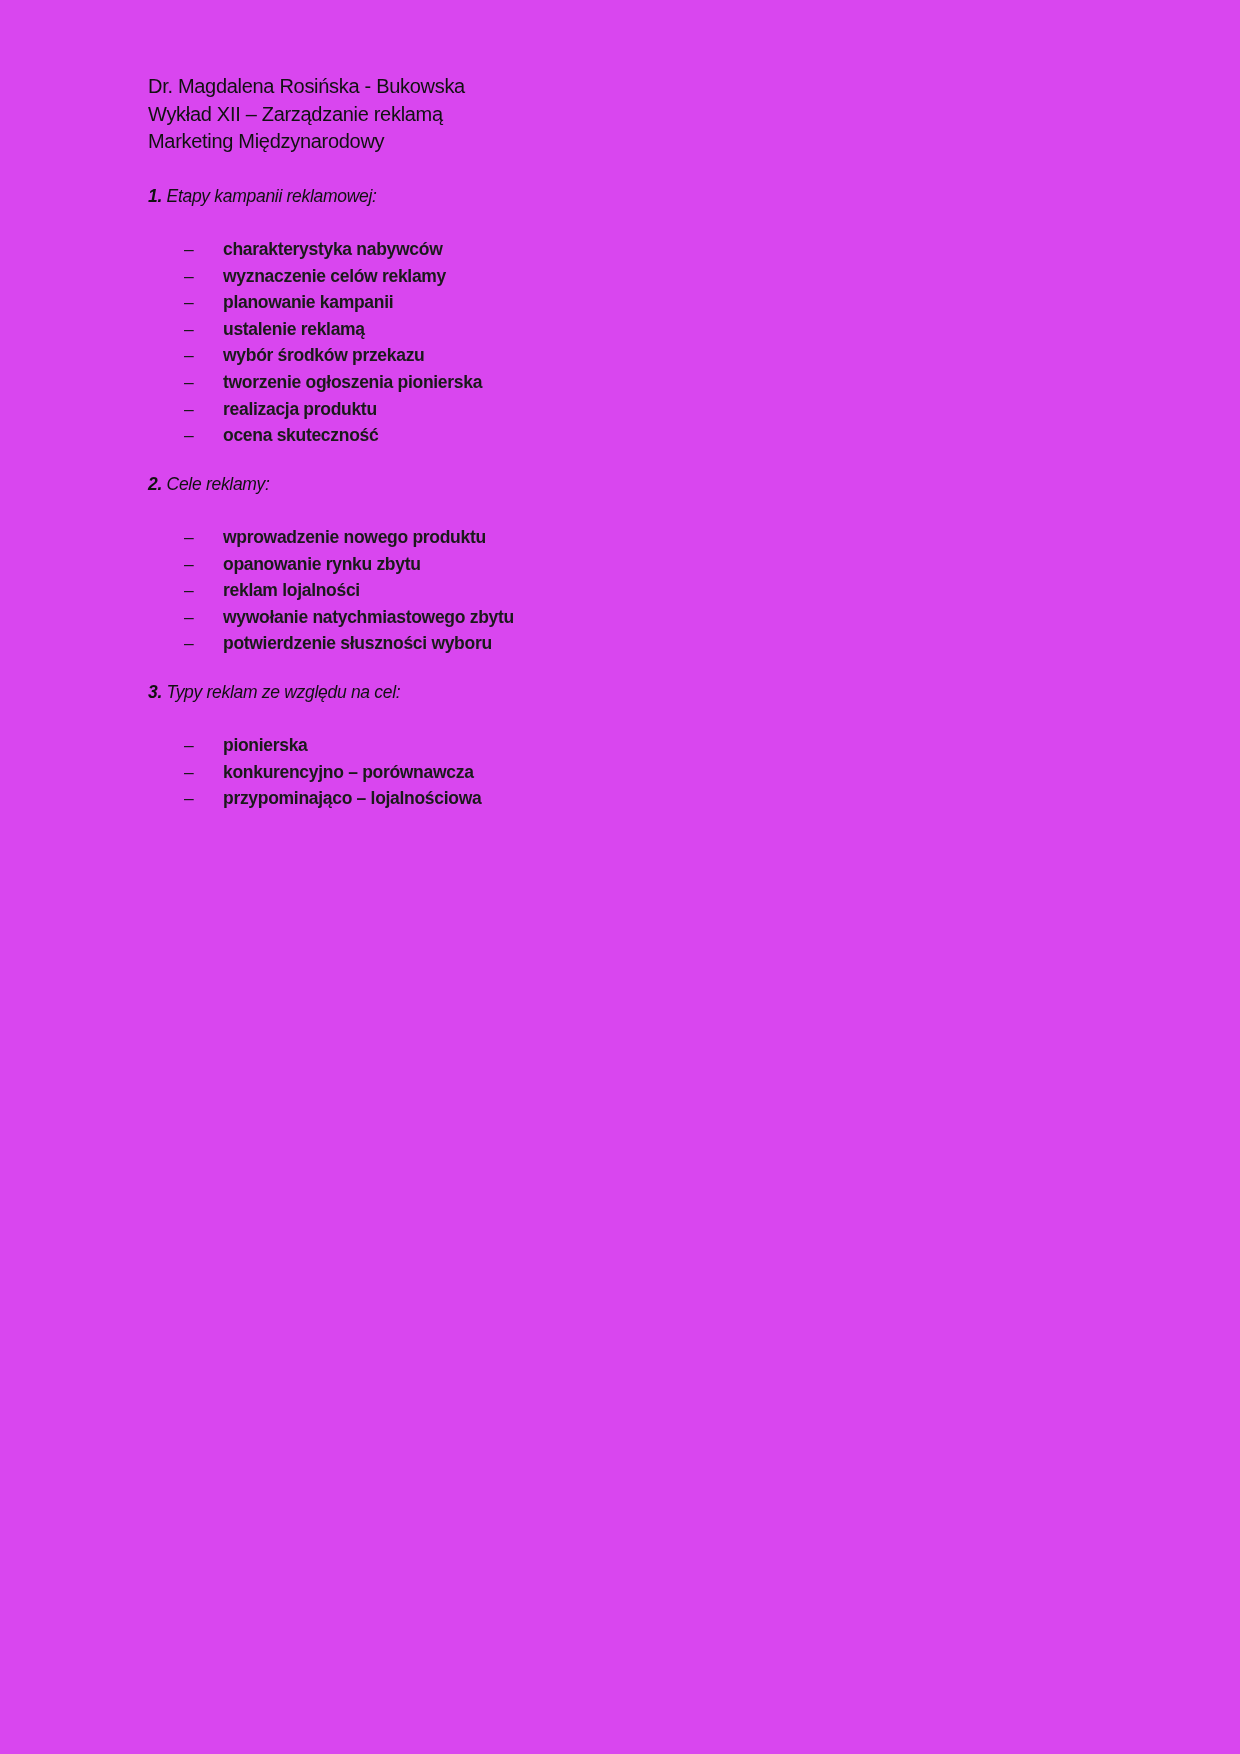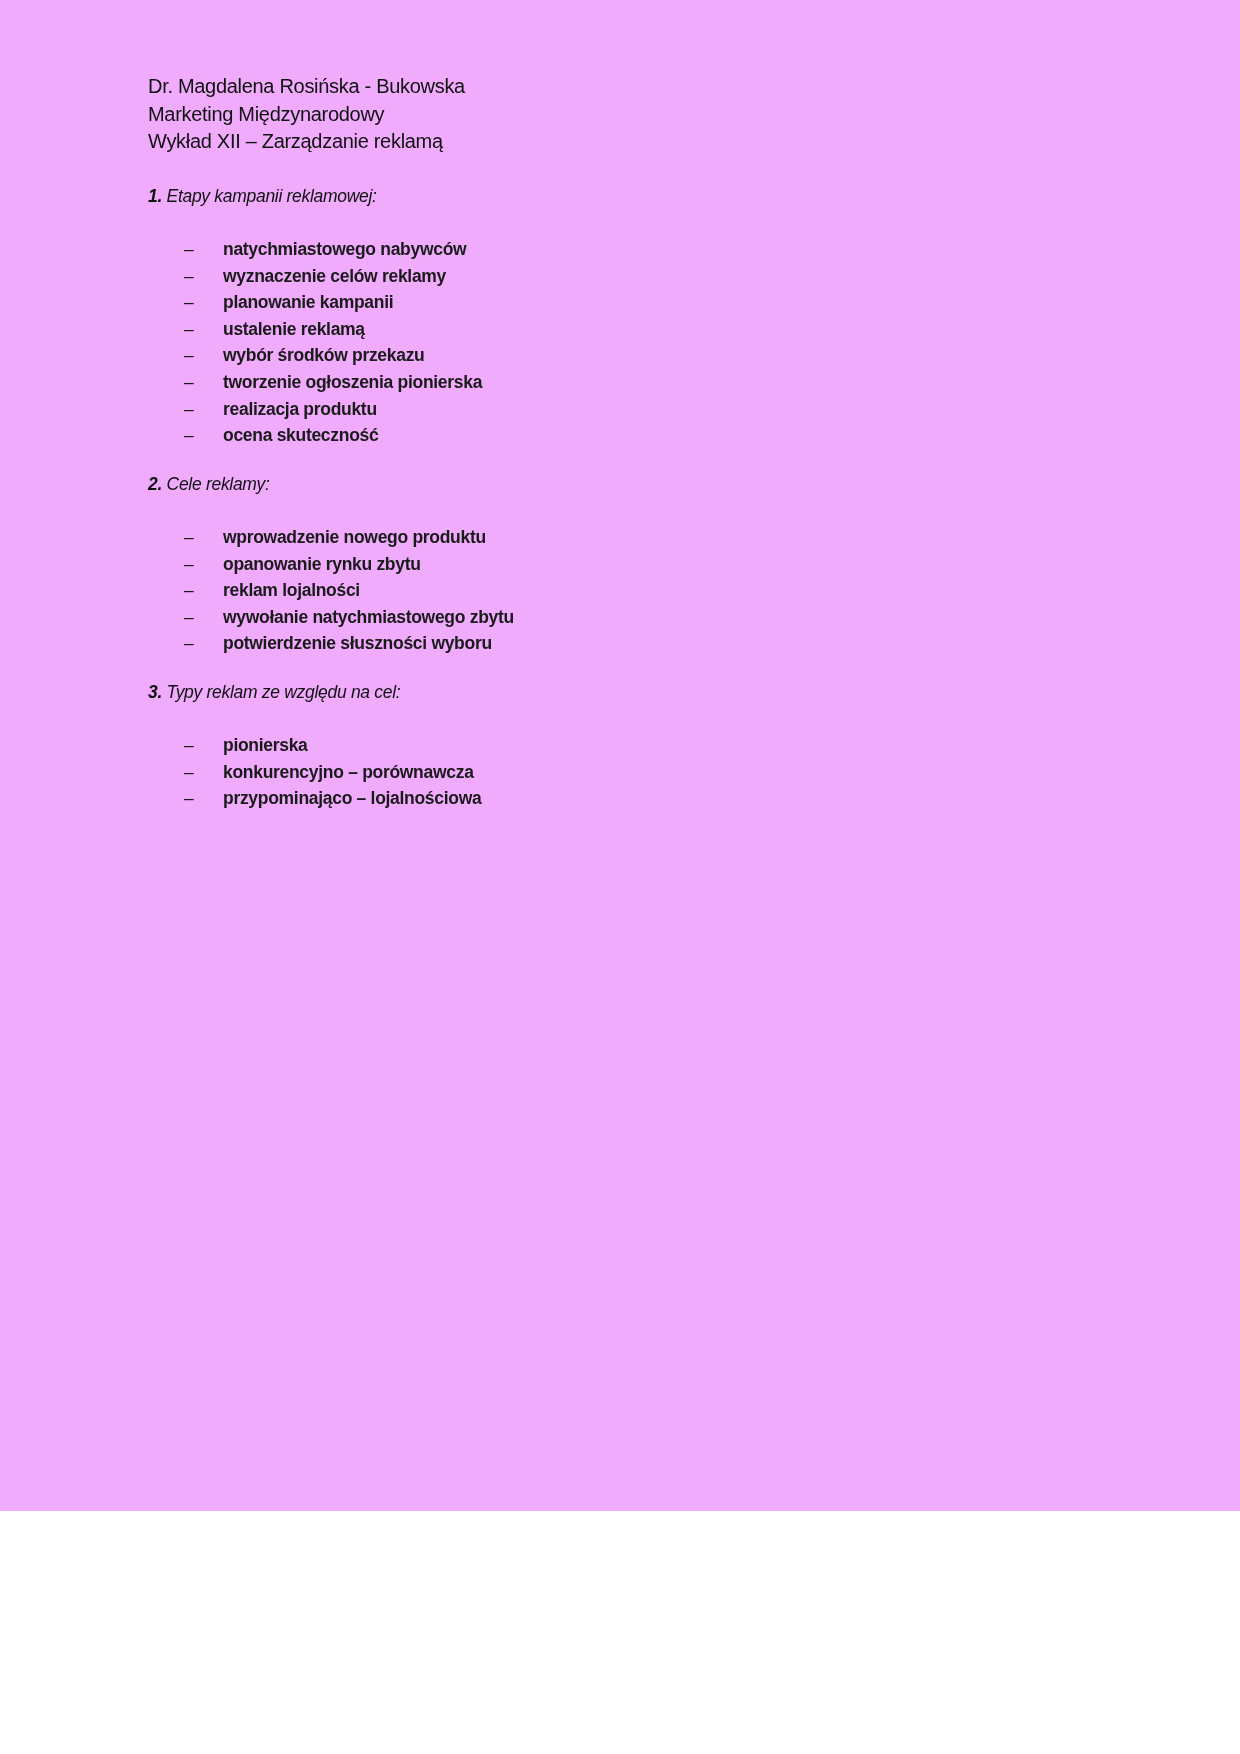--- a/index.html
+++ b/index.html
@@ -1,47 +1,47 @@
 <!DOCTYPE html>
 <html><head>
 <meta charset="utf-8">
 <style>
   html, body { margin: 0; padding: 0; background: #ffffff; }
   body { width: 1240px; height: 1754px; position: relative; overflow: hidden;
          font-family: "Liberation Sans", sans-serif; color: #111; }
-  .page { position: absolute; left: 0; top: 0; width: 1240px; height: 1511px; background: #f0abfc; }
+  .page { position: absolute; left: 0; top: 0; width: 1240px; height: 1754px; background: #d946ef; }
   .header { position: absolute; left: 148px; top: 73px; font-size: 20px; line-height: 27.5px; letter-spacing: -0.3px; }
   .header div { white-space: nowrap; }
   .section-title { position: absolute; left: 148px; font-size: 17.5px; letter-spacing: -0.3px; white-space: nowrap; font-style: italic; }
   .section-title .num { font-weight: bold; }
   ul.items { position: absolute; left: 148px; margin: 0; padding: 0; list-style: none; }
   ul.items li { position: relative; height: 26.6px; line-height: 26.6px; font-size: 17.5px;
                 font-weight: bold; letter-spacing: -0.3px; white-space: nowrap; color: #1a1a1a; }
   ul.items li .dash { position: absolute; left: 36px; font-weight: normal; }
   ul.items li .txt { position: absolute; left: 75px; }
 </style>
 </head>
 <body>
 
 <div class="page">
 
   <div class="header">
     <div>Dr. Magdalena Rosińska - Bukowska</div>
+    <div>Wykład XII – Zarządzanie reklamą</div>
     <div>Marketing Międzynarodowy</div>
-    <div>Wykład XII – Zarządzanie reklamą</div>
   </div>
 
   <div class="section-title" style="top:186px;">
     <span class="num">1.</span>
     <span>Etapy kampanii reklamowej:</span>
   </div>
   <ul class="items" style="top:236px;">
     <li>
         <span class="dash">–</span>
-        <span class="txt">natychmiastowego nabywców</span>
+        <span class="txt">charakterystyka nabywców</span>
       </li>
     <li>
         <span class="dash">–</span>
         <span class="txt">wyznaczenie celów reklamy</span>
       </li>
     <li>
         <span class="dash">–</span>
         <span class="txt">planowanie kampanii</span>
       </li>
     <li>

